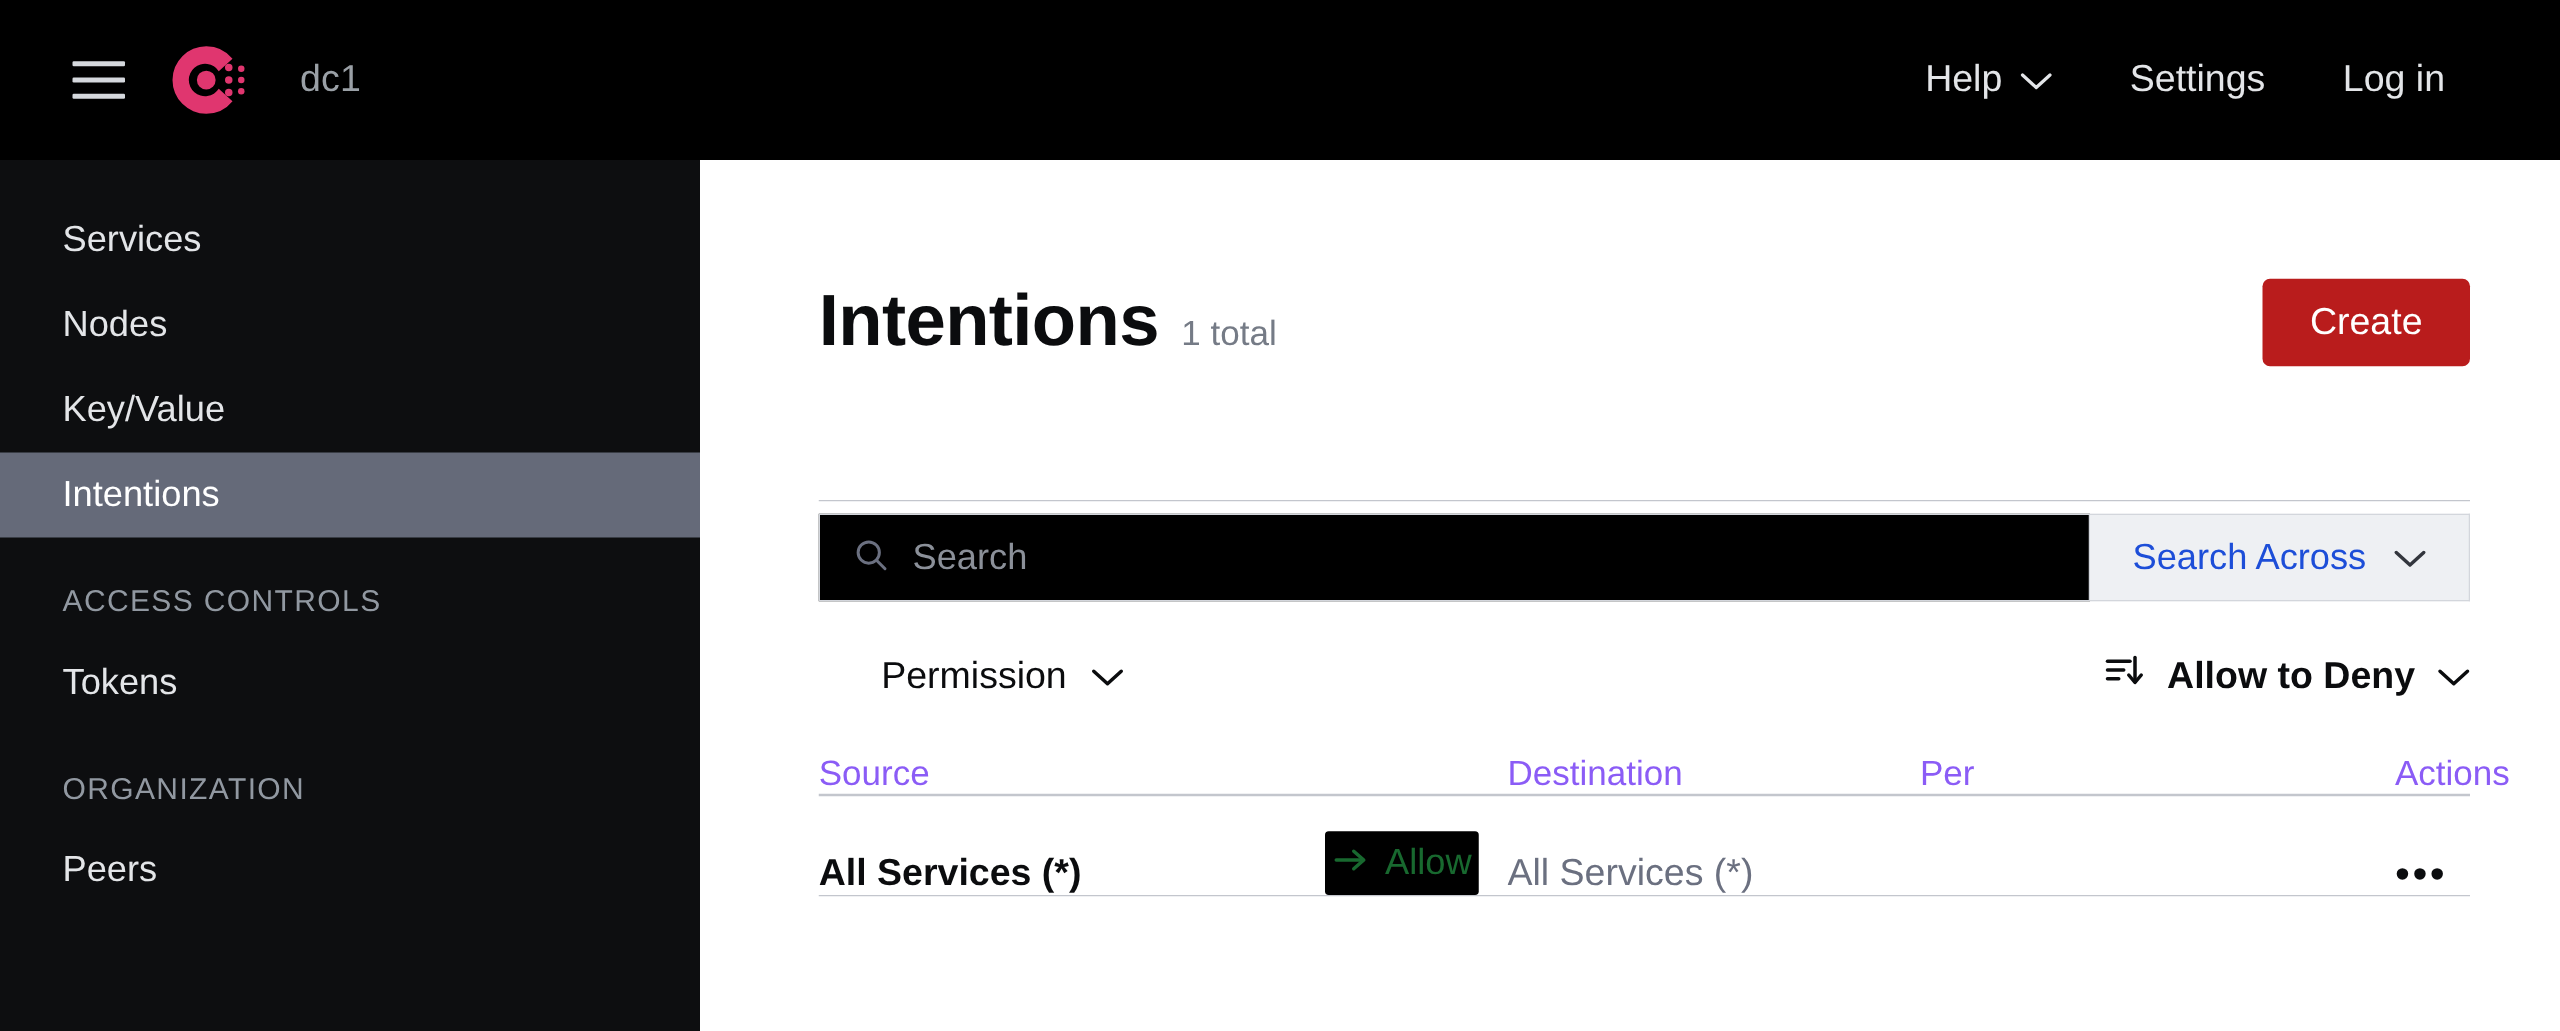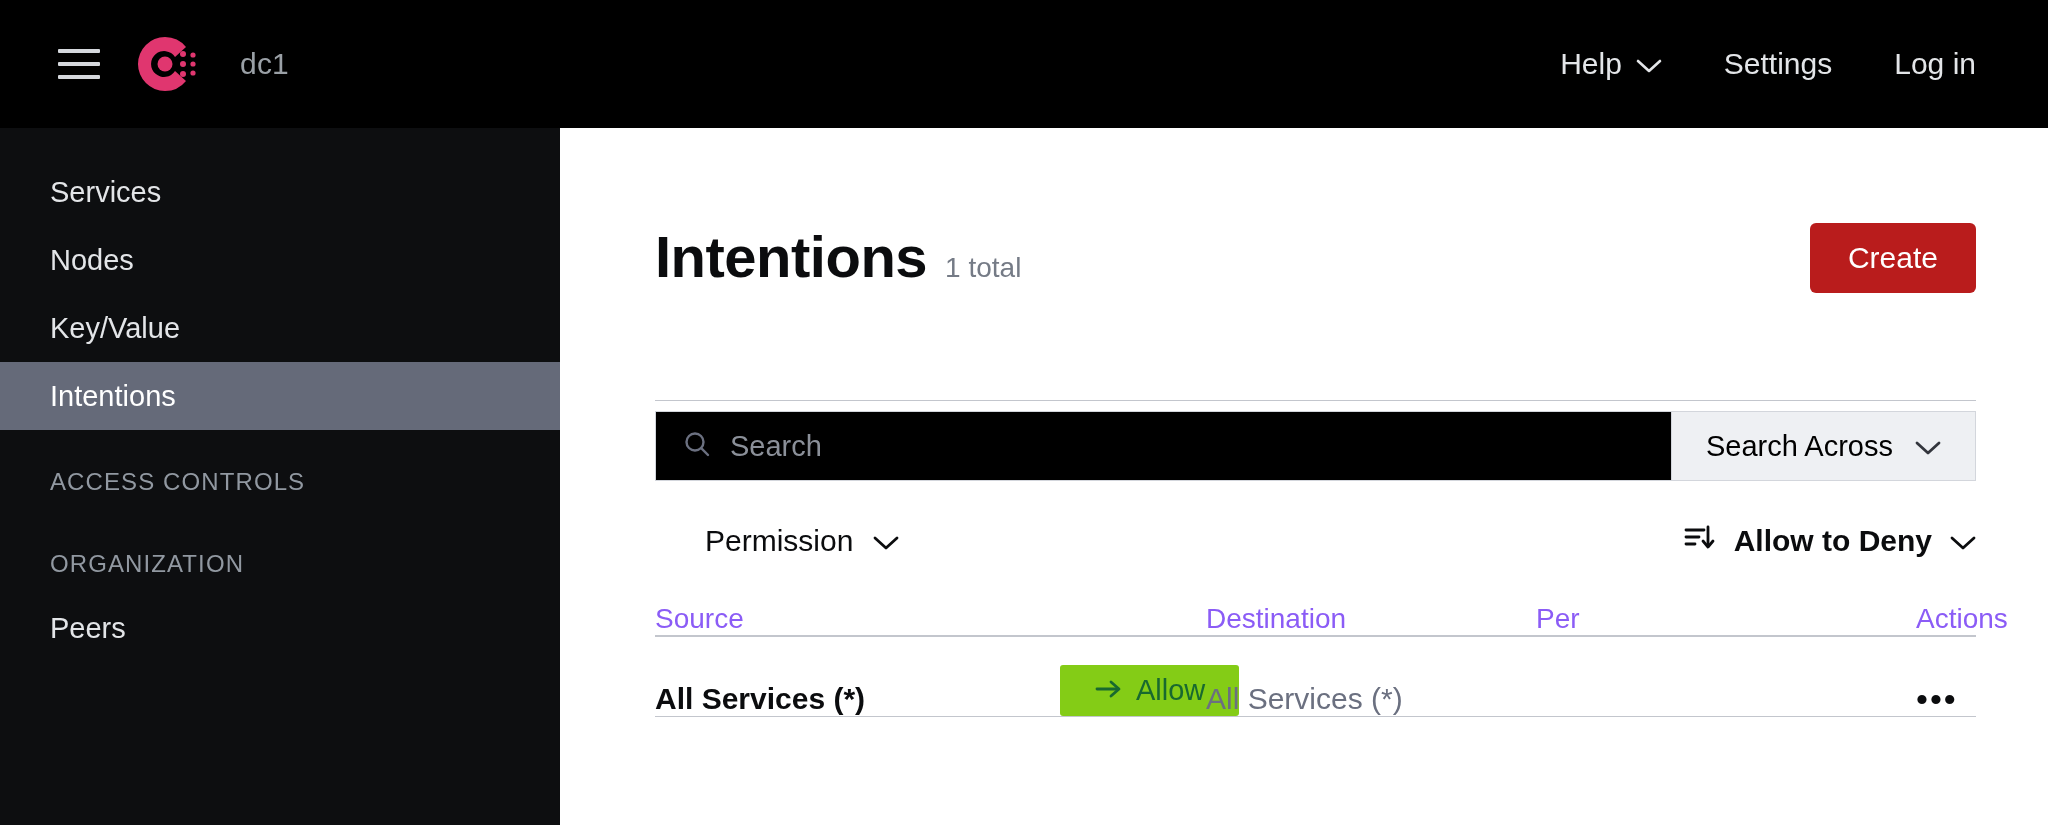--- a/index.html
+++ b/index.html
@@ -27,21 +27,21 @@
   .hamburger span { display:block; width: 42px; height: 4px; background:#d5d8dd; border-radius:1px; }
 
   .logo-wrap { margin-left: 36px; width: 62px; height: 62px; }
 
   .dc-name {
     margin-left: 42px;
     color: #9aa0a6; font-size: 30px; letter-spacing: .2px;
   }
 
   .nav-right {
-    margin-left: auto; margin-right: 72px;
+    margin-left: auto; margin-right: 92px;
     display: flex; align-items: center; gap: 62px;
   }
   .nav-link {
     color: #e3e5e8; font-size: 30px; cursor: pointer;
     display: flex; align-items: center; gap: 14px;
     white-space: nowrap;
   }
   .chev { display:inline-block; }
 
   
@@ -98,21 +98,21 @@
   .search-box {
     flex:1; border:1px solid #d3d6dc; background:#000000;
     display:flex; align-items:center; gap:18px;
     padding-left: 26px;
   }
   .search-ph { color:#8b9099; font-size:29px; }
   .search-across {
     border:1px solid #d3d6dc; border-left:none; background:#eef0f3;
     display:flex; align-items:center; gap:22px;
     padding: 0 34px;
-    font-size:29px; color:#000000; cursor:pointer; white-space:nowrap;
+    font-size:29px; color:#1d4ed8; cursor:pointer; white-space:nowrap;
   }
 
   
   .filter-row {
     position:absolute; left:95px; right:72px; top:385px;
     display:flex; align-items:center; justify-content:space-between;
     height:56px;
   }
   .filter-btn {
     display:flex; align-items:center; gap:20px;
@@ -138,22 +138,22 @@
   .col-source { width: 405px; flex:none; overflow:hidden; }
   .col-perm-badge { width: 146px; flex:none; }
   .col-dest { width: 330px; flex:none; overflow:hidden; }
   .col-permissions { width: 380px; flex:none; overflow:hidden; white-space:nowrap; }
   .col-actions { flex:1; display:flex; justify-content:flex-end; padding-right: 52px;}
 
   .cell-source { font-size:30px; font-weight:700; color:#0b0c0e; white-space:nowrap; }
   .cell-dest { font-size:30px; color:#6b7080; white-space:nowrap; }
   .allow-badge {
     display:inline-flex; align-items:center; gap:12px;
-    background:#84cc16; color:#18692f;
-    font-size:29px; padding: 9px 34px; border-radius:3px;
+    background:#000000; color:#18692f;
+    font-size:29px; padding: 9px 6px; border-radius:3px;
     white-space:nowrap;
   }
   .dots { font-size:34px; color:#0b0c0e; letter-spacing:2px; cursor:pointer; line-height:1; }
   .th-actions { padding-right: 52px; }
 </style>
 </head>
 <body>
 
 <div id="app">
 
@@ -208,20 +208,23 @@
     <div class="side-item">
       <span>Key/Value</span>
     </div>
     <div class="side-item active">
       <span>Intentions</span>
     </div>
 
     <div class="side-gap"></div>
 
     <div class="side-heading">ACCESS CONTROLS</div>
+    <div class="side-item">
+      <span>Tokens</span>
+    </div>
 
     <div class="side-gap"></div>
 
     <div class="side-heading">ORGANIZATION</div>
     <div class="side-item">
       <span>Peers</span>
     </div>
   </div>
 
   <div class="main">

